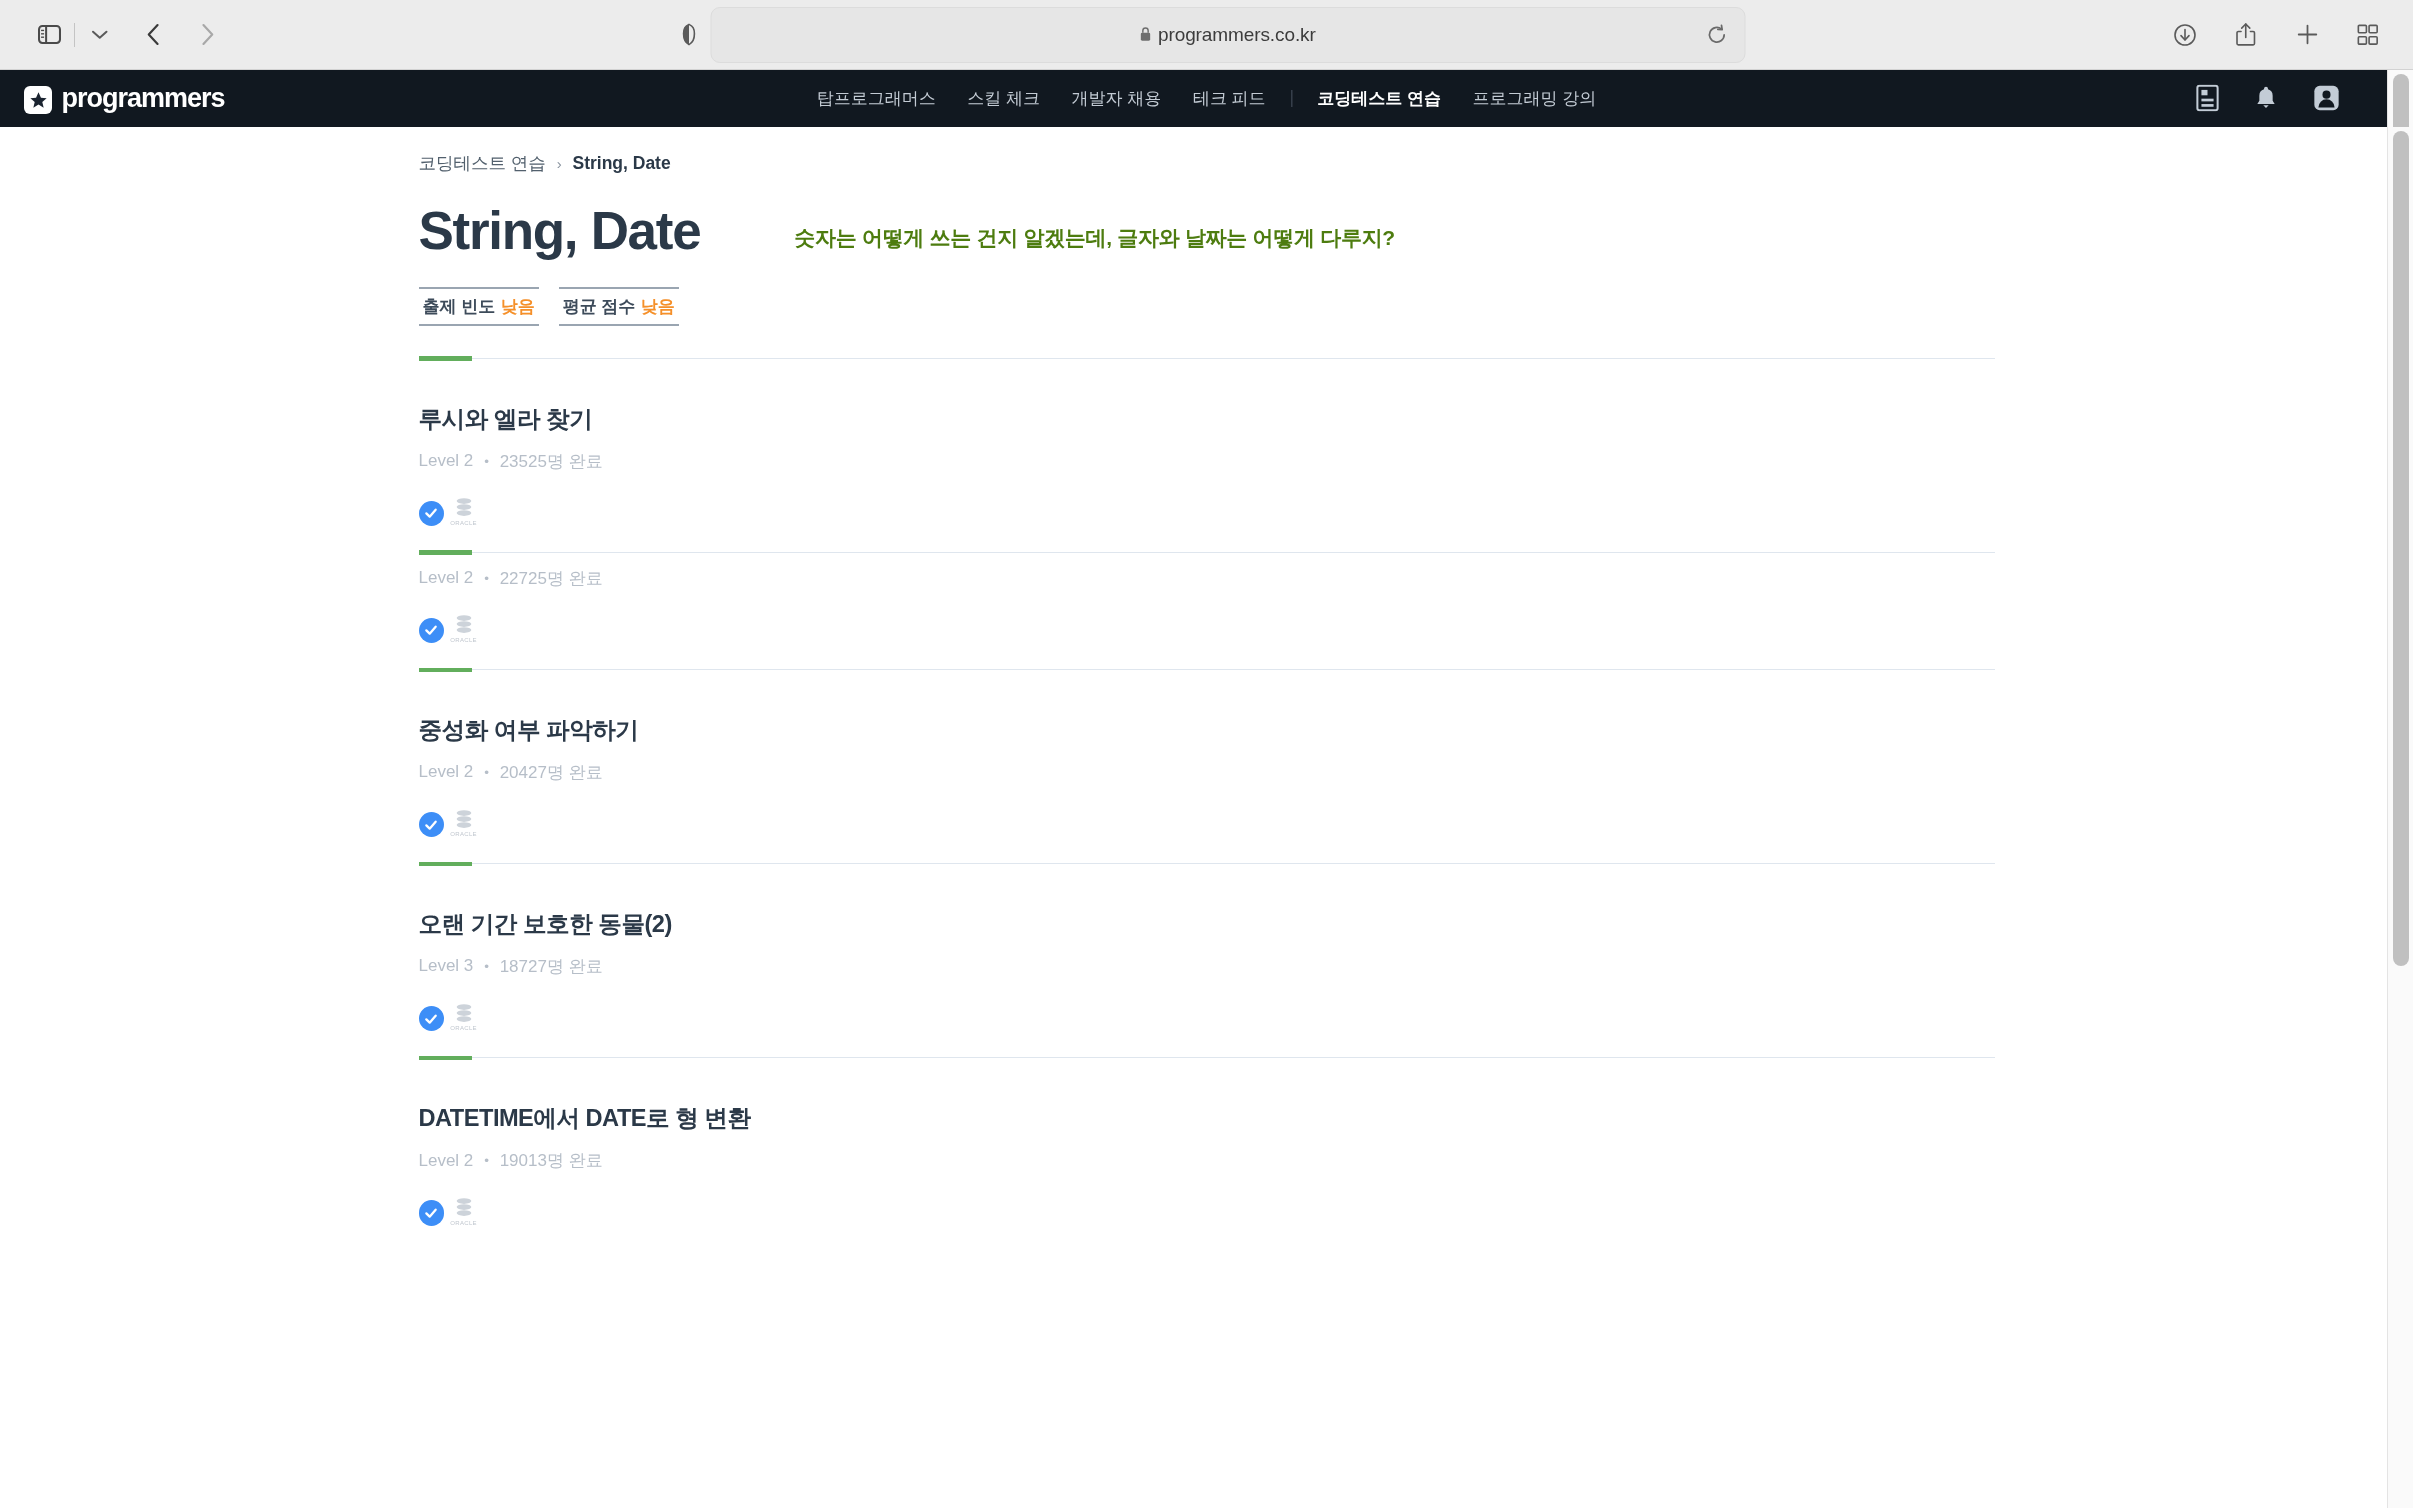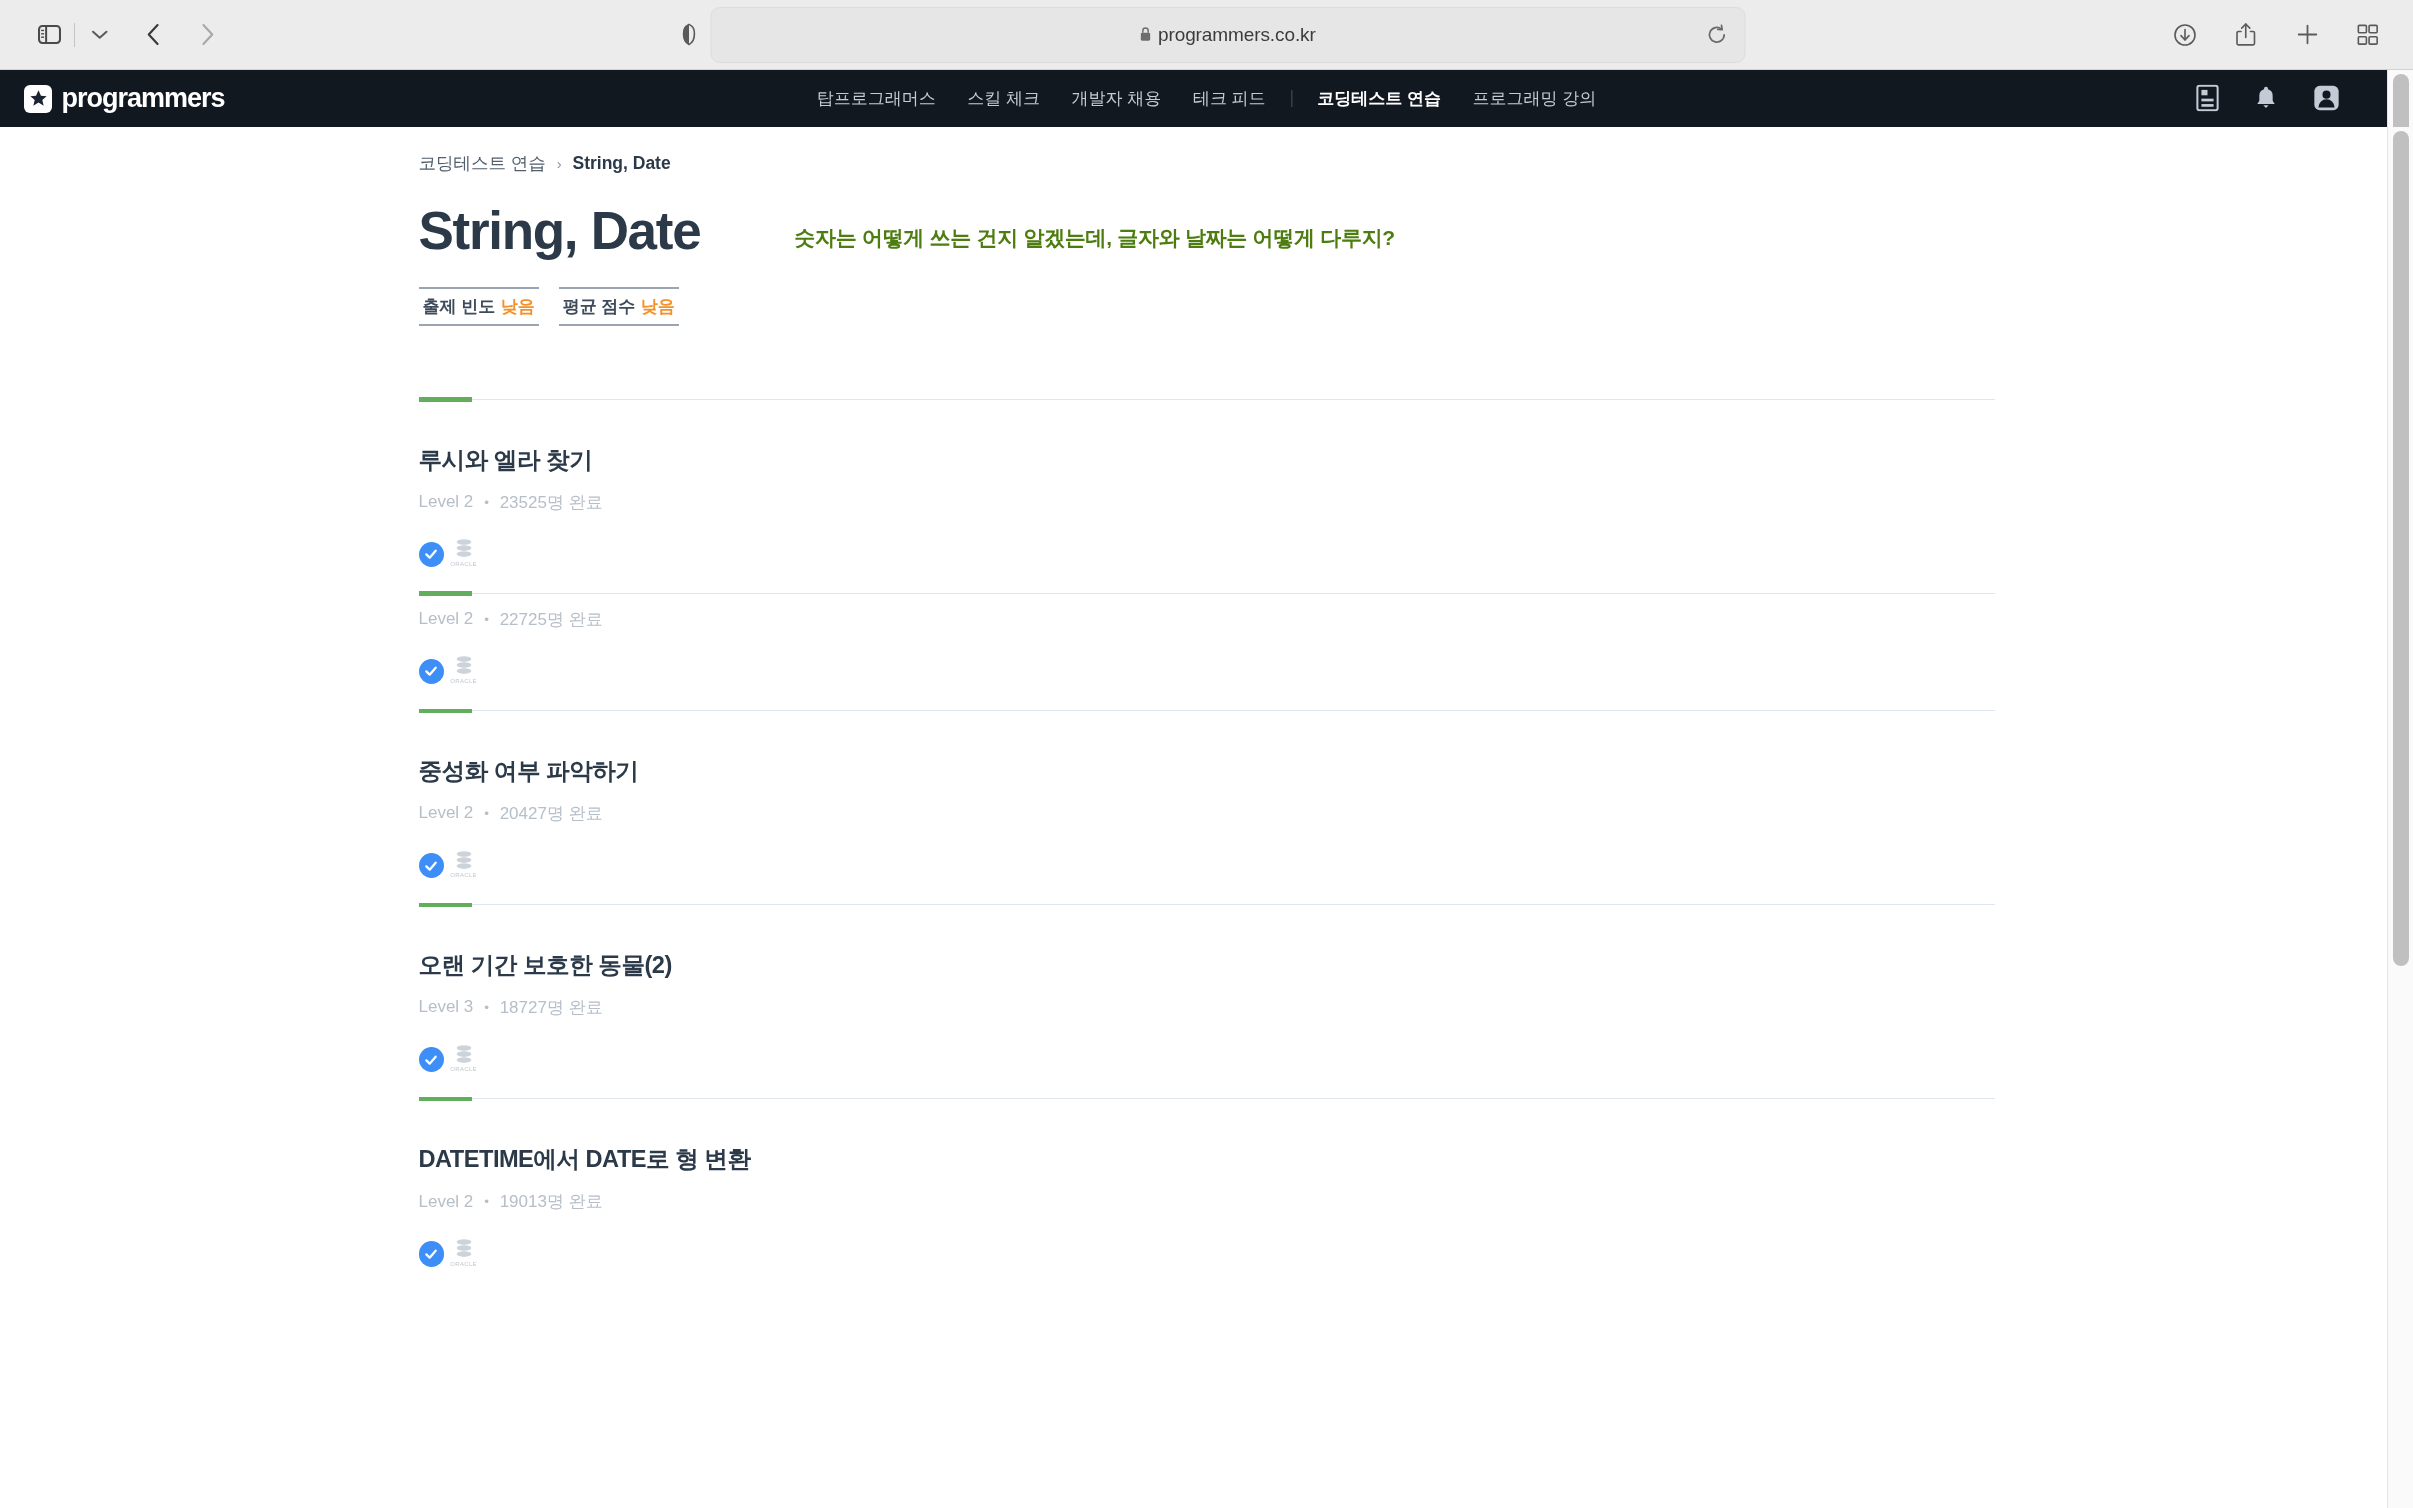--- a/index.html
+++ b/index.html
@@ -59,21 +59,21 @@
 
   
   .site-header {
     height: 57px;
     background: #111820;
     display: flex;
     align-items: center;
     position: relative;
     padding: 0 24px;
   }
-  .logo { display: flex; align-items: center; gap: 9.4px; margin-left: 0; }
+  .logo { display: flex; align-items: flex-end; gap: 9.4px; margin-left: 0; }
   .logo-mark {
     width: 28px; height: 28px;
     background: #ffffff;
     border-radius: 6px;
     display: flex; align-items: center; justify-content: center;
   }
   .logo-text {
     color: #ffffff;
     font-size: 27px;
     font-weight: bold;
@@ -149,21 +149,21 @@
     padding-left: 94px;
     padding-top: 21.5px;
     font-size: 21px;
     font-weight: bold;
     color: #4d7c0f;
     letter-spacing: -0.3px;
     white-space: nowrap;
   }
 
   
-  .problem-list { margin-top: 73px; }
+  .problem-list { margin-top: 32px; }
   .problem {
     position: relative;
     padding-top: 15px;
     padding-bottom: 25.6px;
   }
   .divider {
     position: absolute; top: 0; left: 0; right: 0;
     height: 1.3px;
     background: #dfe6ee;
   }

